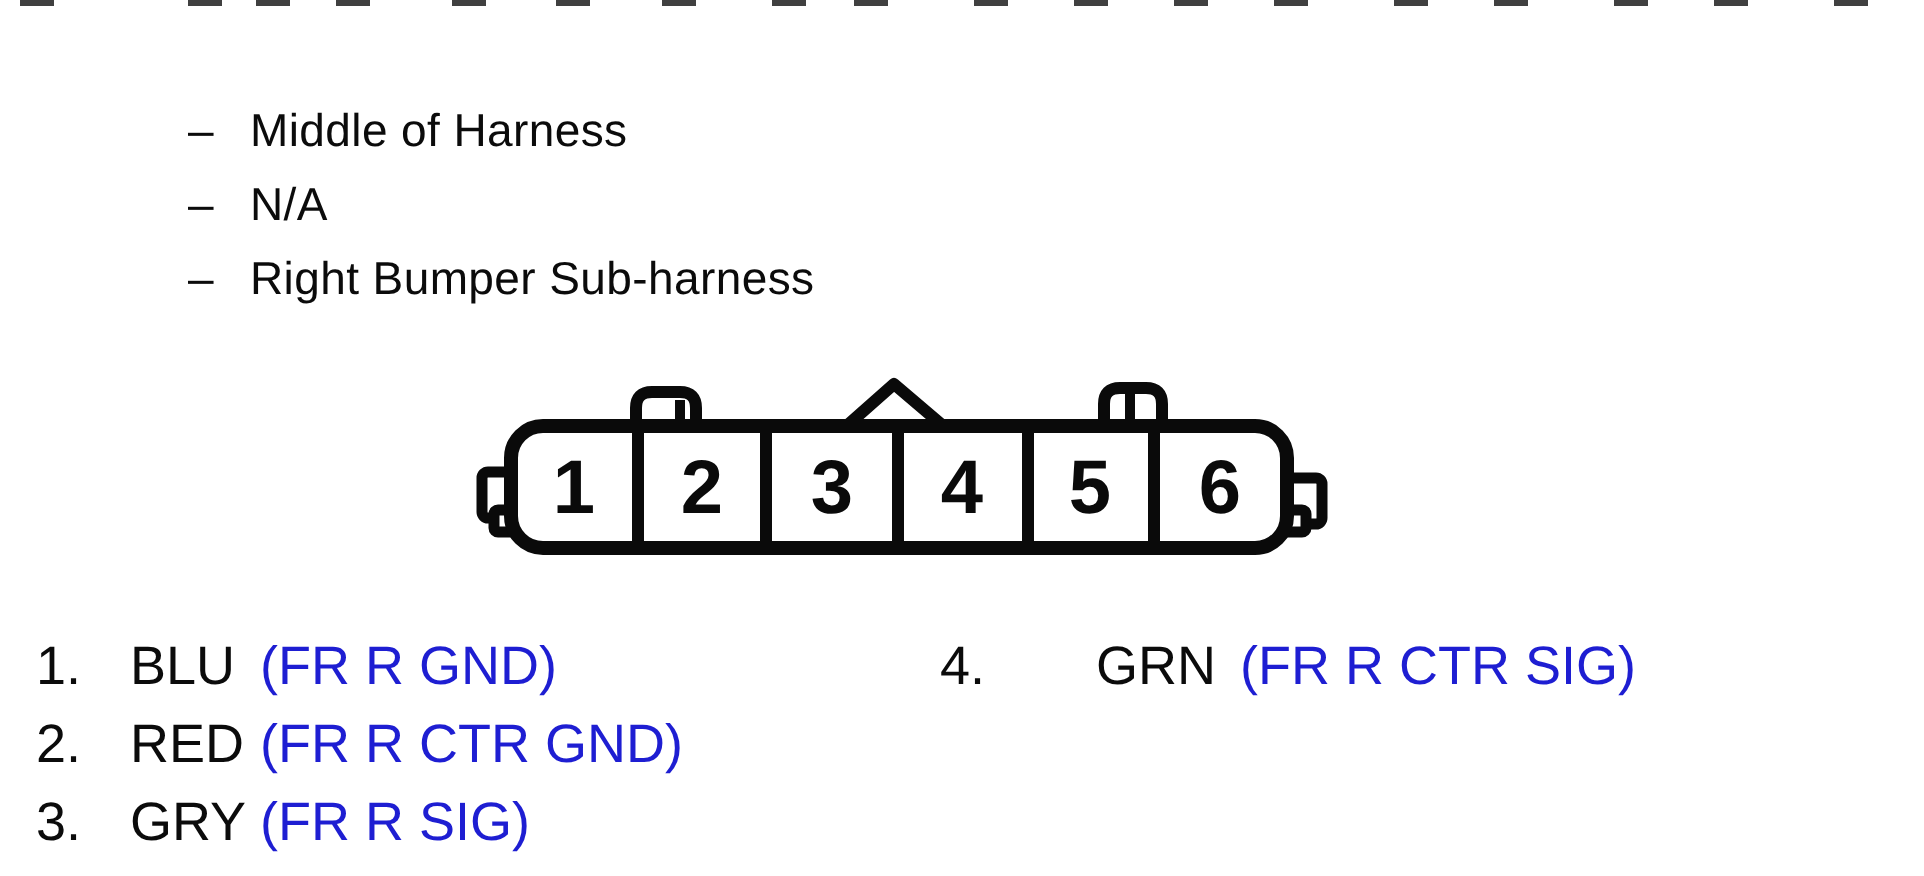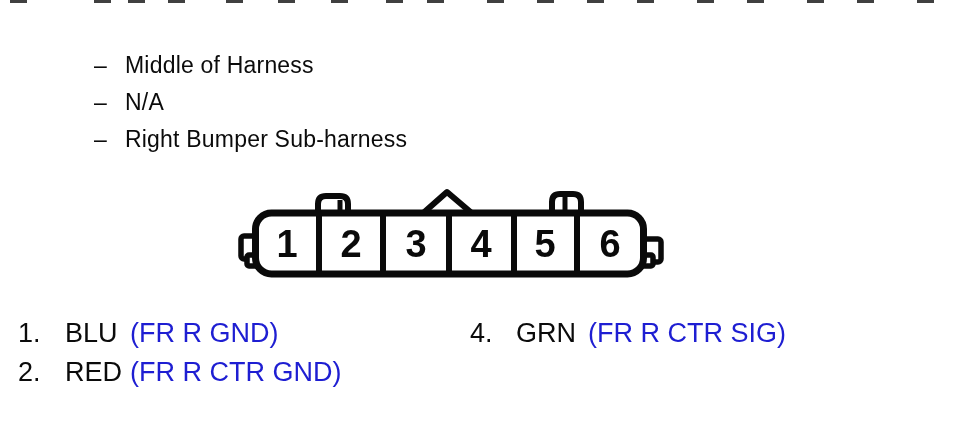--- a/index.html
+++ b/index.html
@@ -48,21 +48,21 @@
     font-size:27px;line-height:39px;
     white-space:nowrap;
   }
   .pin-col.left{left:18px;}
   .pin-col.right{left:470px;}
   .pnum{display:inline-block;}
   .left .pnum{width:47px;}
   .right .pnum{width:46px;}
   .pcolor{display:inline-block;}
   .left .pcolor{width:65px;}
-  .right .pcolor{width:72px;}
+  .right .pcolor{width:72px;margin-left:32px;}
   .psig{color:#1e1ed2;}
 </style>
 </head>
 <body>
 
 <div class="page">
 
   <div>
       <div class="tdash" style="left: 10px;"></div>
       <div class="tdash" style="left: 94px;"></div>
@@ -133,20 +133,23 @@
     <text x="610" y="256.5" text-anchor="middle">6</text>
   </svg>
 
   <div class="pin-col left">
     <div class="pin-row">
       <span class="pnum">1.</span><span class="pcolor">BLU</span><span class="psig">(FR R GND)</span>
     </div>
     <div class="pin-row">
       <span class="pnum">2.</span><span class="pcolor">RED</span><span class="psig">(FR R CTR GND)</span>
     </div>
+    <div class="pin-row">
+      <span class="pnum">3.</span><span class="pcolor">GRY</span><span class="psig">(FR R SIG)</span>
+    </div>
   </div>
 
   <div class="pin-col right">
     <div class="pin-row">
       <span class="pnum">4.</span><span class="pcolor">GRN</span><span class="psig">(FR R CTR SIG)</span>
     </div>
   </div>
 
 </div>
 

